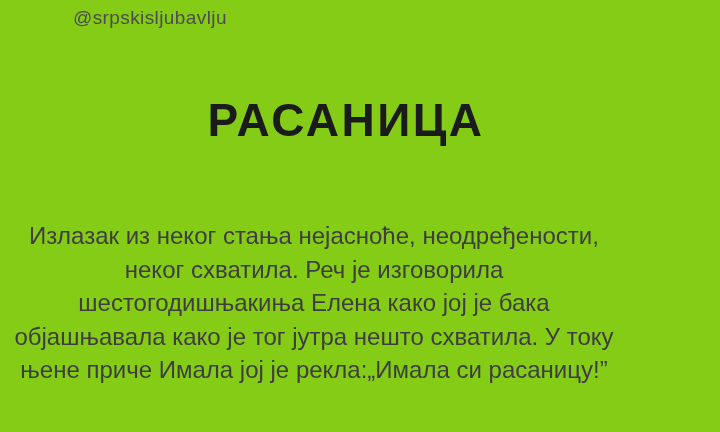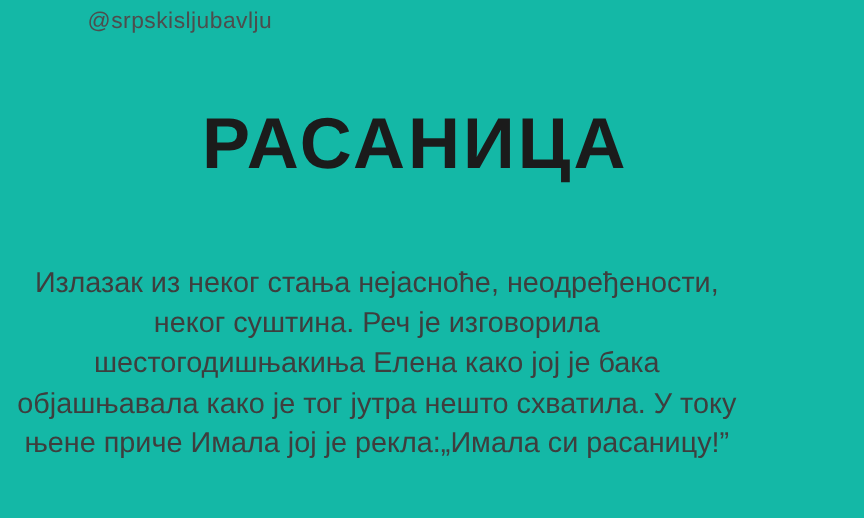--- a/index.html
+++ b/index.html
@@ -4,41 +4,41 @@
 <style>
   html, body {
     margin: 0;
     padding: 0;
     background: #ffffff;
   }
   .canvas {
     position: relative;
     width: 720px;
     height: 432px;
-    background: #14b8a6;
+    background: #84cc16;
     overflow: hidden;
     font-family: "Liberation Sans", "DejaVu Sans", sans-serif;
   }
   .handle {
     position: absolute;
     left: 73px;
     top: 6px;
     font-size: 19px;
     line-height: 23px;
     letter-spacing: 0.4px;
     color: #4d4d4d;
     font-weight: 400;
   }
   .title {
     position: absolute;
     left: 0;
     top: 94px;
     width: 692px;
     text-align: center;
-    font-size: 60px;
+    font-size: 46px;
     line-height: 52px;
     font-weight: 700;
     letter-spacing: 2.5px;
     color: #1b1b1b;
   }
   .quote {
     position: absolute;
     left: 0;
     top: 219px;
     width: 628px;
@@ -56,19 +56,19 @@
 <body>
 
 <div class="canvas">
 
   <div class="handle">@srpskisljubavlju</div>
 
   <div class="title">РАСАНИЦА</div>
 
   <div class="quote">
     <div class="quote-line">Излазак из неког стања нејасноће, неодређености,</div>
-    <div class="quote-line">неког суштина. Реч је изговорила</div>
+    <div class="quote-line">неког схватила. Реч је изговорила</div>
     <div class="quote-line">шестогодишњакиња Елена како јој је бака</div>
     <div class="quote-line">објашњавала како је тог јутра нешто схватила. У току</div>
     <div class="quote-line">њене приче Имала јој је рекла:„Имала си расаницу!”</div>
   </div>
 
 </div>
 
 </body></html>

